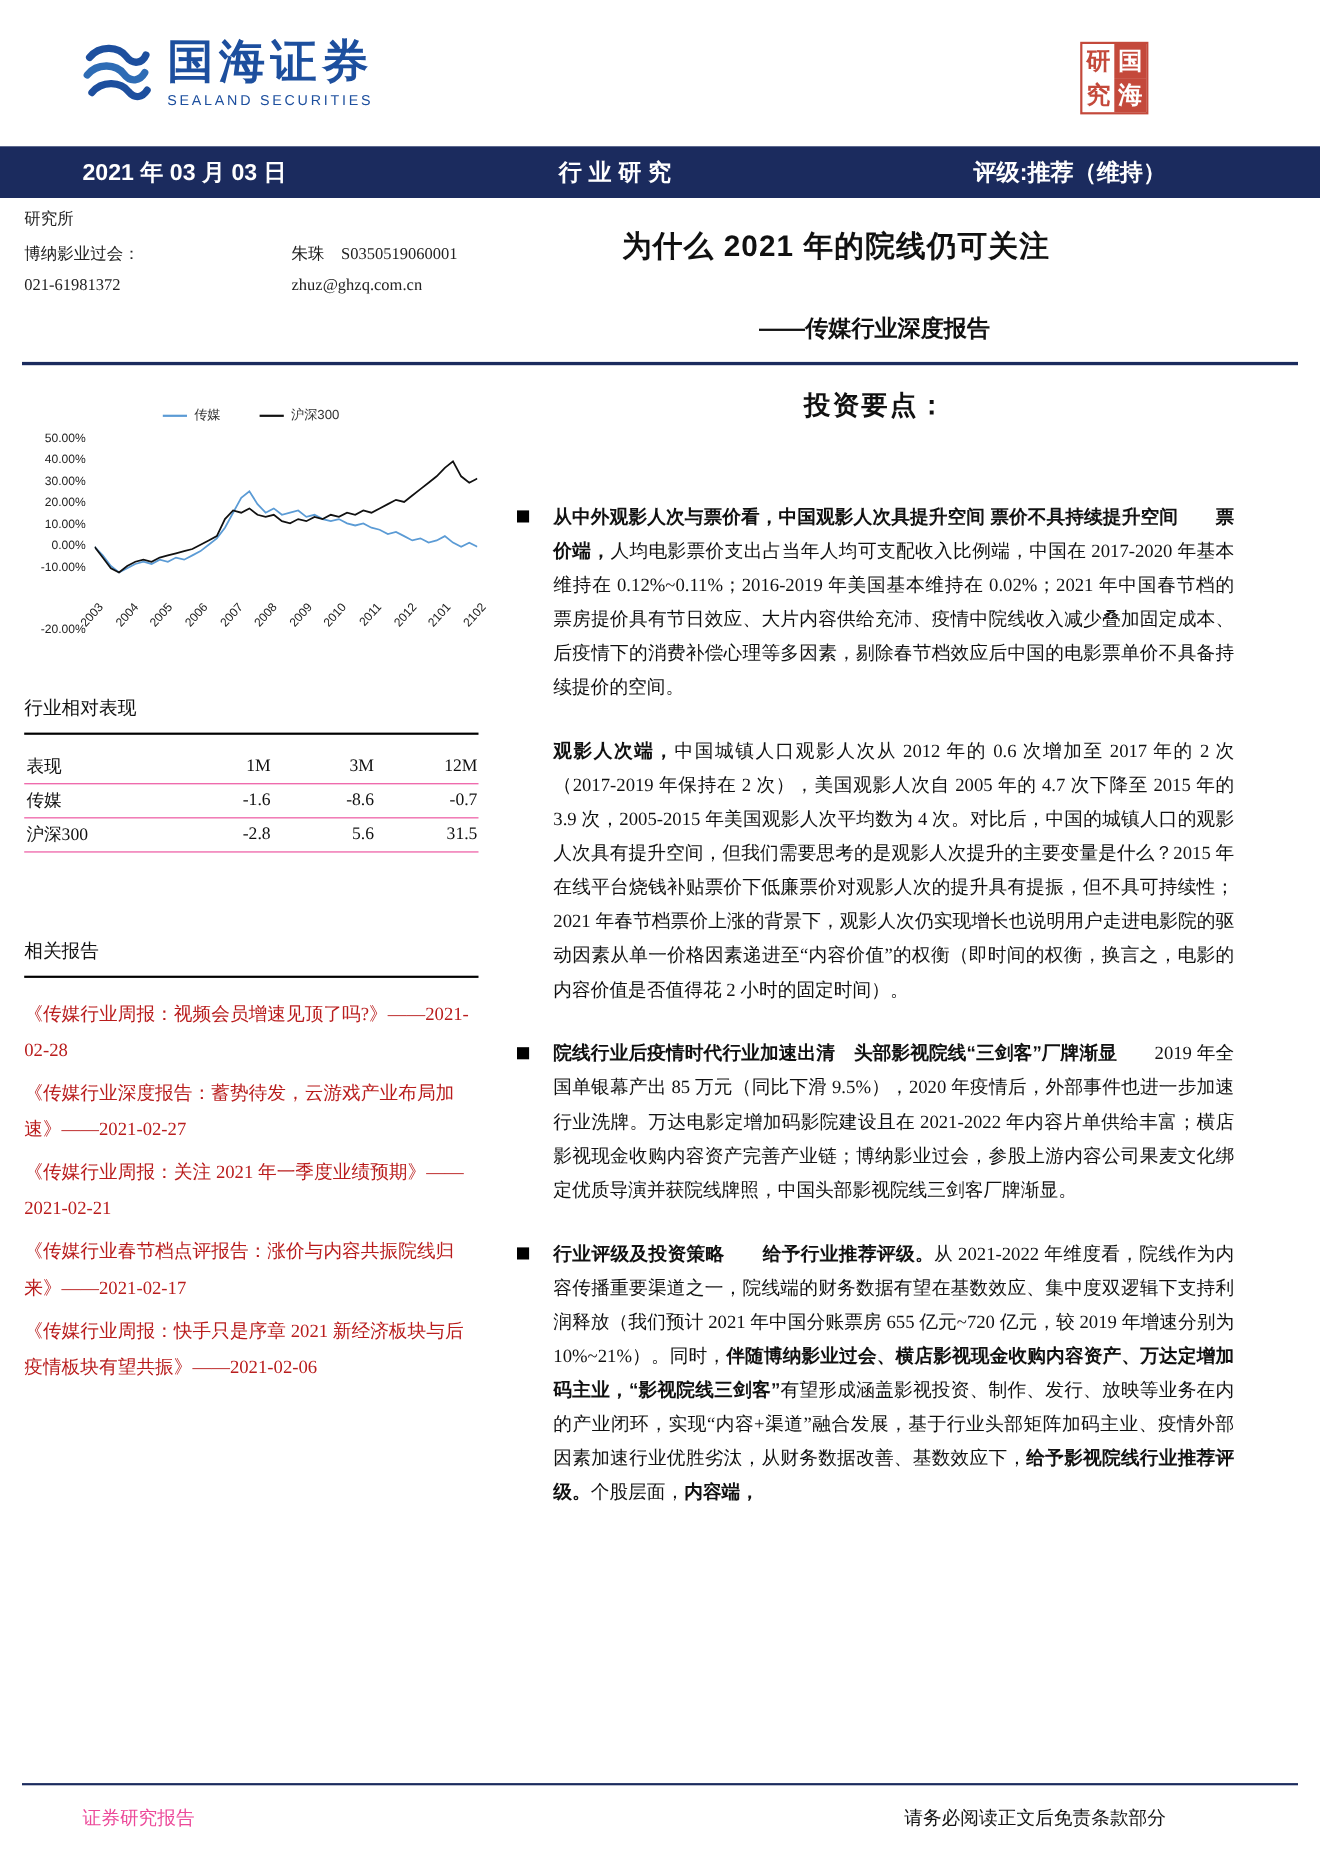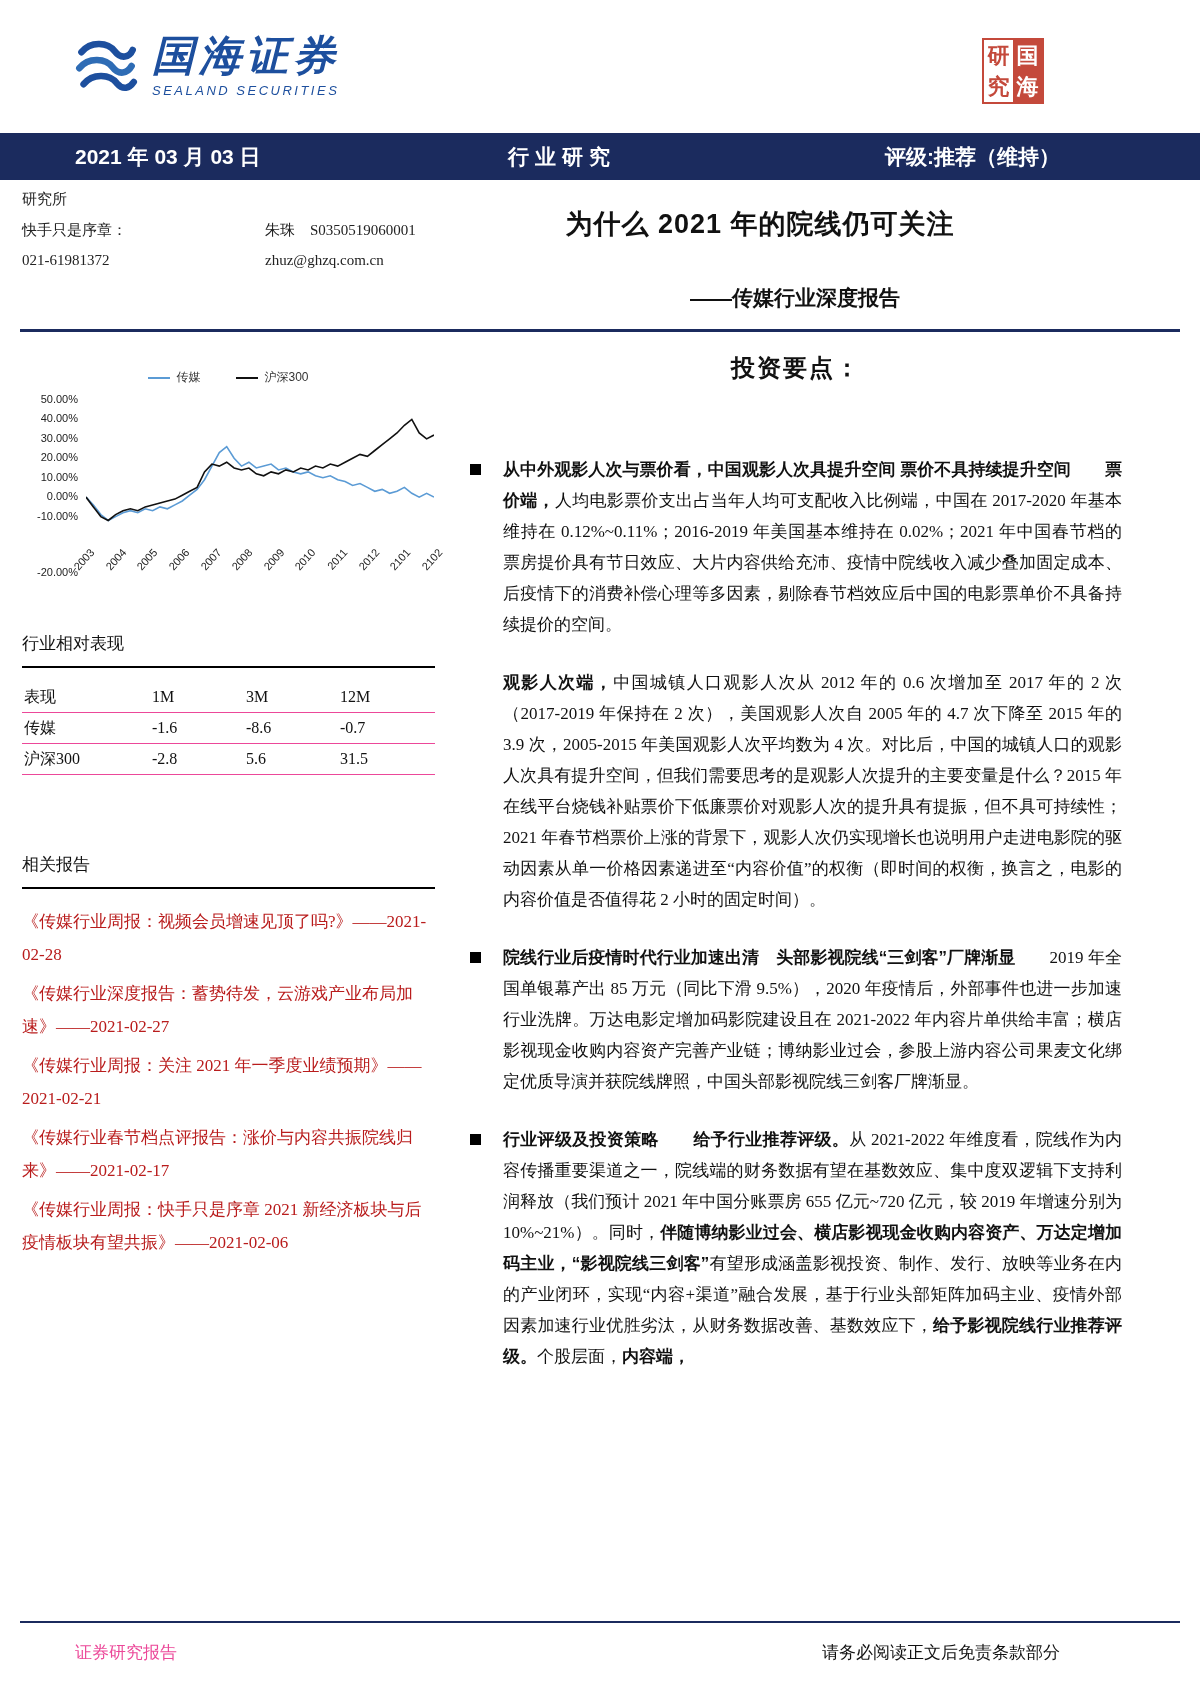--- a/index.html
+++ b/index.html
@@ -4,21 +4,21 @@
 <style>
   * { margin:0; padding:0; box-sizing:border-box; }
   html,body { background:#ffffff; }
   .page {
     position:relative; width:1200px; height:1698px; margin:0 auto;
     background:#ffffff; overflow:hidden; color:#111;
     font-family:"Liberation Serif","DejaVu Serif",serif;
   }
 
   
-  .logo { position:absolute; left:74px; top:34px; display:flex; align-items:center; gap:14px;font-style:italic; }
+  .logo { position:absolute; left:74px; top:34px; display:flex; align-items:center; gap:14px; }
   .logo-icon svg { width:64px; height:64px; display:block; }
   .logo-cn { display:block; font-family:"Liberation Sans","DejaVu Sans",sans-serif; font-weight:bold;
              font-size:42px; line-height:1.05; color:#1d4f9e; letter-spacing:5px; }
   .logo-en { display:block; font-family:"Liberation Sans","DejaVu Sans",sans-serif; font-size:13px;
              color:#1d4f9e; letter-spacing:2.5px; margin-top:5px; }
   .seal { position:absolute; right:156px; top:38px; width:62px; height:66px;
           border:2px solid #bf3a2b; display:grid; grid-template-columns:1fr 1fr; grid-template-rows:1fr 1fr;
           background:#fff; opacity:0.92; }
   .seal-cell { display:flex; align-items:center; justify-content:center;
                font-family:"Liberation Sans","DejaVu Sans",sans-serif; font-weight:bold;
@@ -61,21 +61,21 @@
   .ytick { position:absolute; right:0; font-size:11px; color:#222; font-family:"Liberation Sans","DejaVu Sans",sans-serif; }
   .plot { position:absolute; left:64px; top:6px; width:348px; height:136px; }
   .x-labels { position:absolute; left:64px; top:150px; width:348px; height:42px; }
   .xtick { position:absolute; top:4px; white-space:nowrap; font-size:11px; color:#222;
            font-family:"Liberation Sans","DejaVu Sans",sans-serif;
            transform:rotate(-48deg) translateX(-90%); transform-origin:0 0; }
 
   .perf-table { margin-top:14px; font-size:16px; }
   .perf-row { display:grid; grid-template-columns:130px 94px 94px 94px; height:31px; align-items:center;
               border-bottom:1px solid #ec4899; }
-  .perf-cell { text-align:left; }
+  .perf-cell { text-align:right; }
   .perf-cell.name { text-align:left; padding-left:2px; }
 
   .reports { margin-top:16px; font-size:17px; line-height:33px; color:#b91c1c; }
   .report-item { margin-bottom:6px; }
 
   
   .maincol { position:absolute; left:470px; top:352px; width:652px; }
   .main-heading { font-family:"Liberation Sans","DejaVu Sans",sans-serif; font-weight:bold; font-size:24px;
                   letter-spacing:2px; margin-bottom:70px;text-align:center; }
   .bullet-item { display:flex; margin-bottom:27px; }
@@ -119,21 +119,21 @@
     <span class="nav-date">2021 年 03 月 03 日</span>
     <span class="nav-cat">行业研究</span>
     <span class="nav-rating">评级:推荐（维持）</span>
   </div>
 
   <div class="analyst">
     <div class="a-row">
       <span>研究所</span>
     </div>
     <div class="a-row">
-      <span>快手只是序章：</span>
+      <span>博纳影业过会：</span>
       <span><span>朱珠</span>　<span>S0350519060001</span></span>
     </div>
     <div class="a-row">
       <span>021-61981372</span>
       <span>zhuz@ghzq.com.cn</span>
     </div>
   </div>
 
   <div class="titleblock">
     <div class="title-main">为什么 2021 年的院线仍可关注</div>

